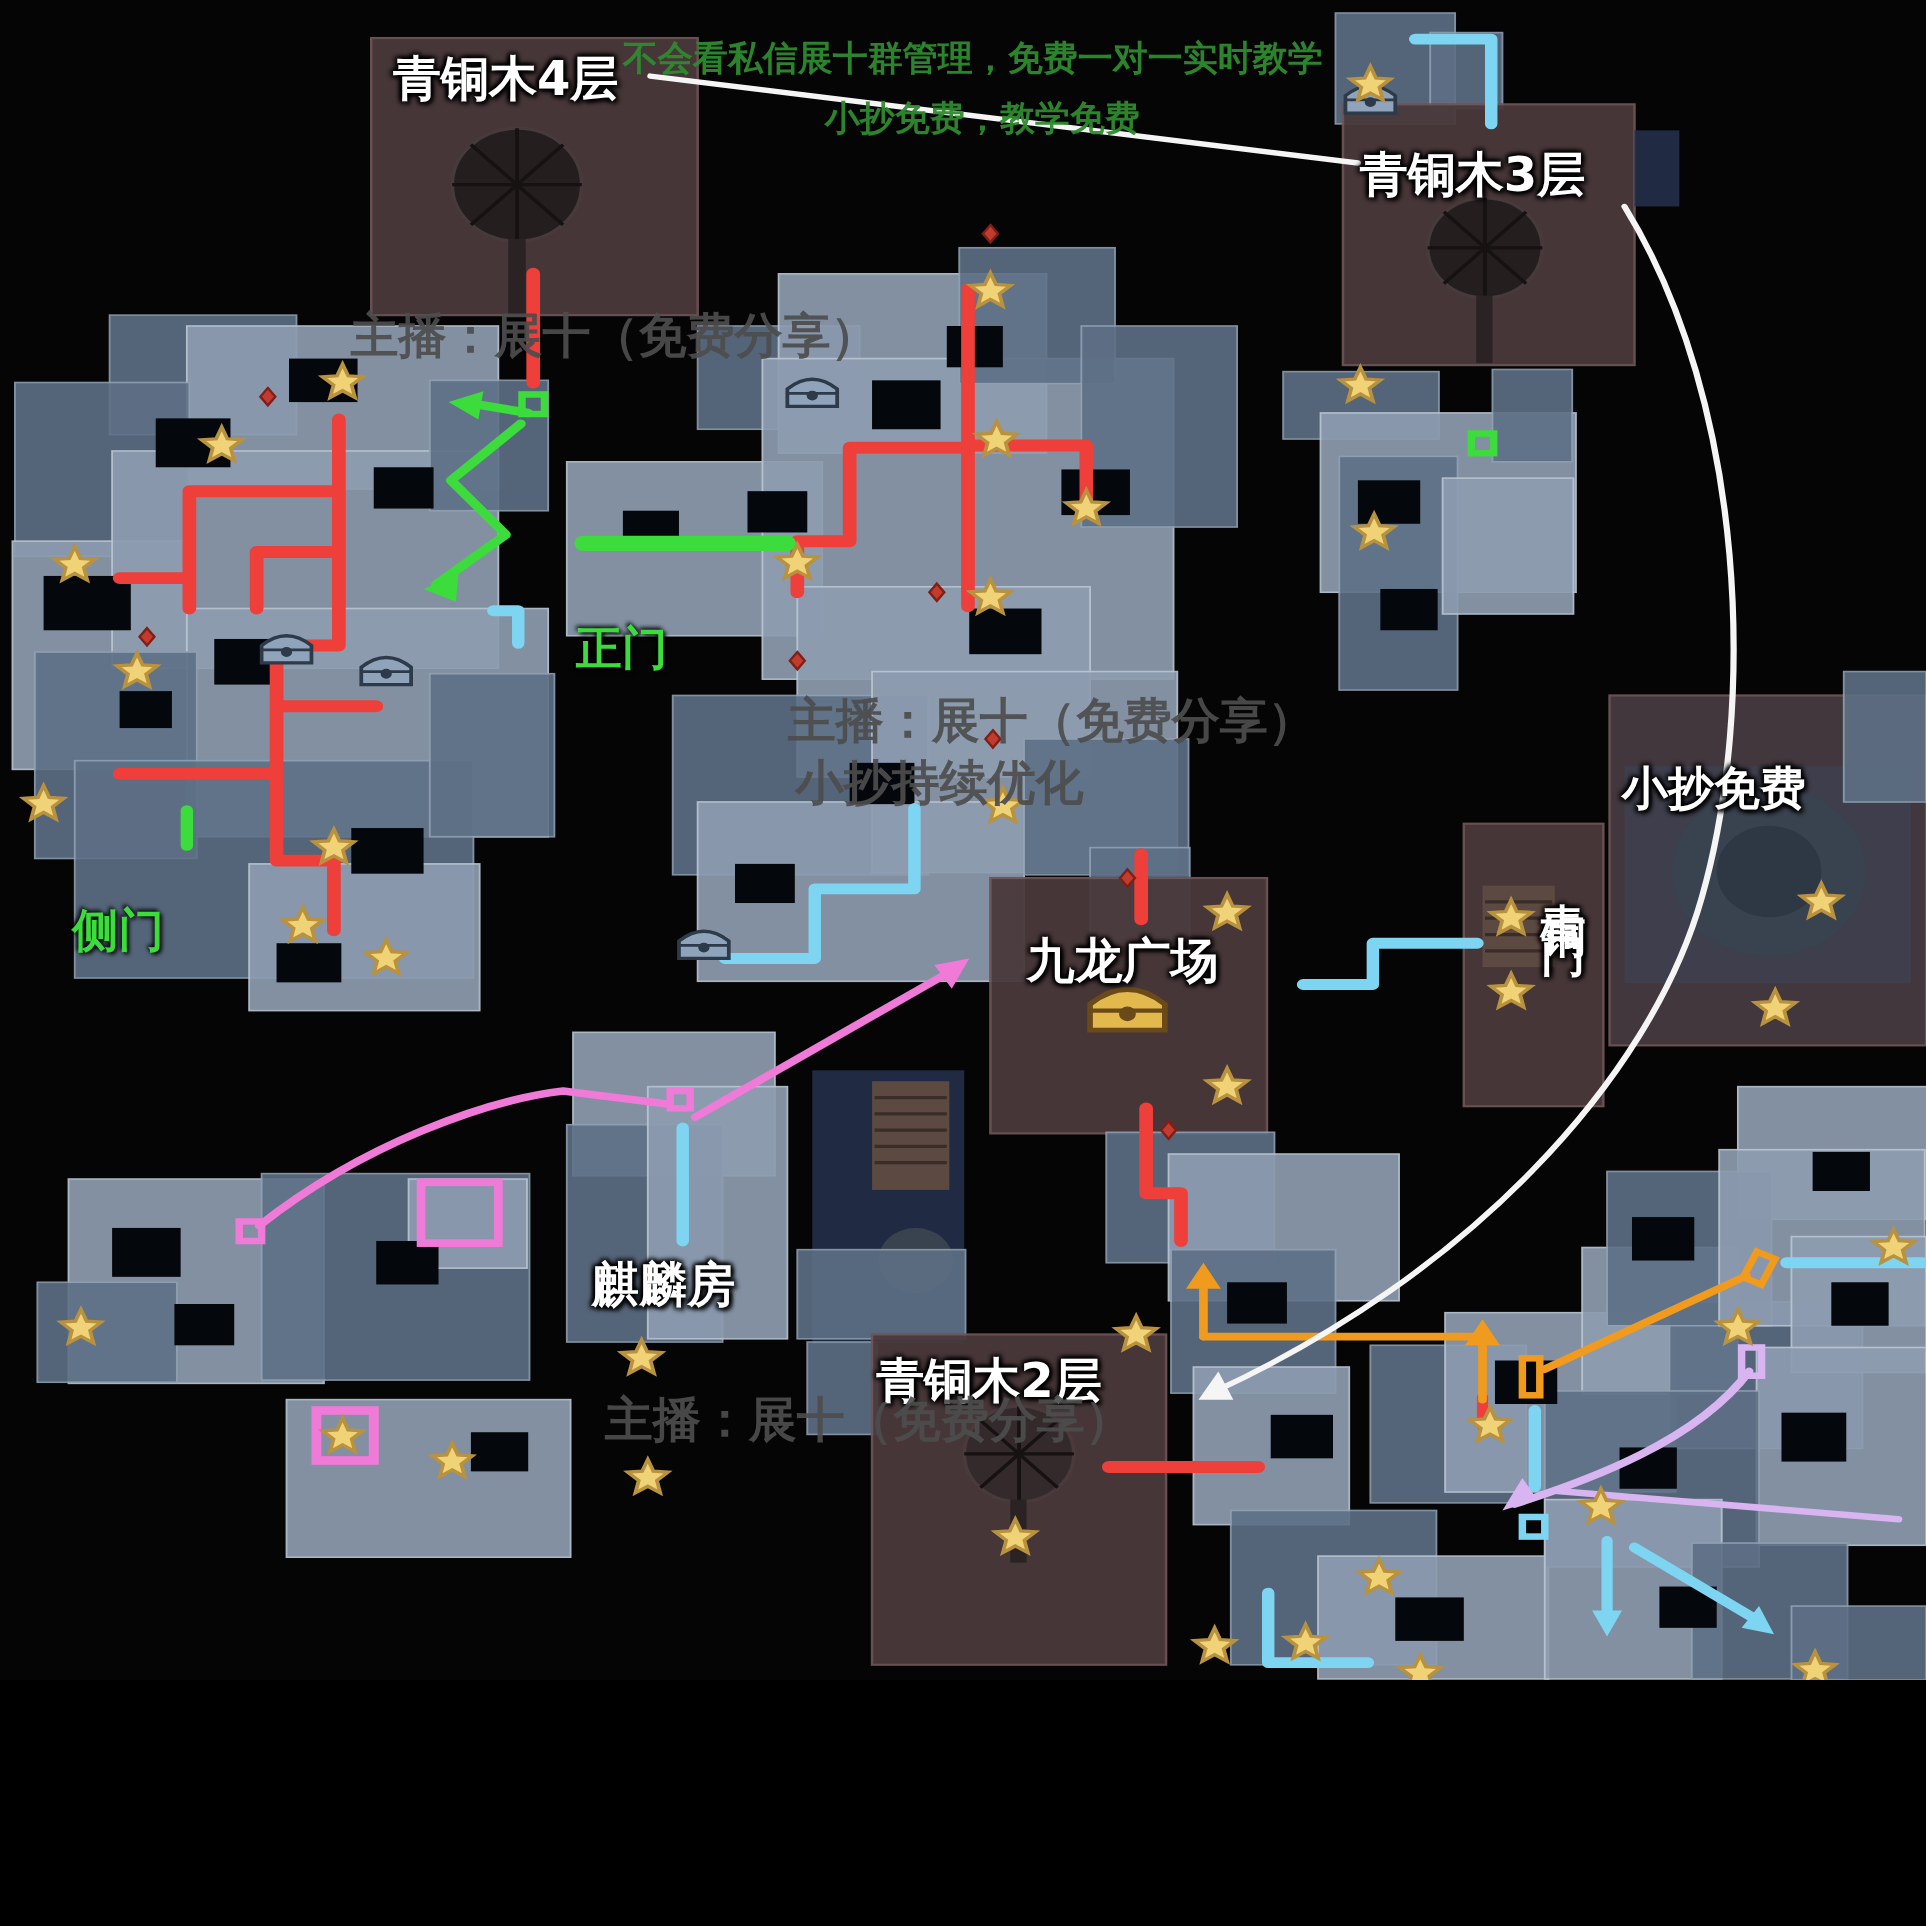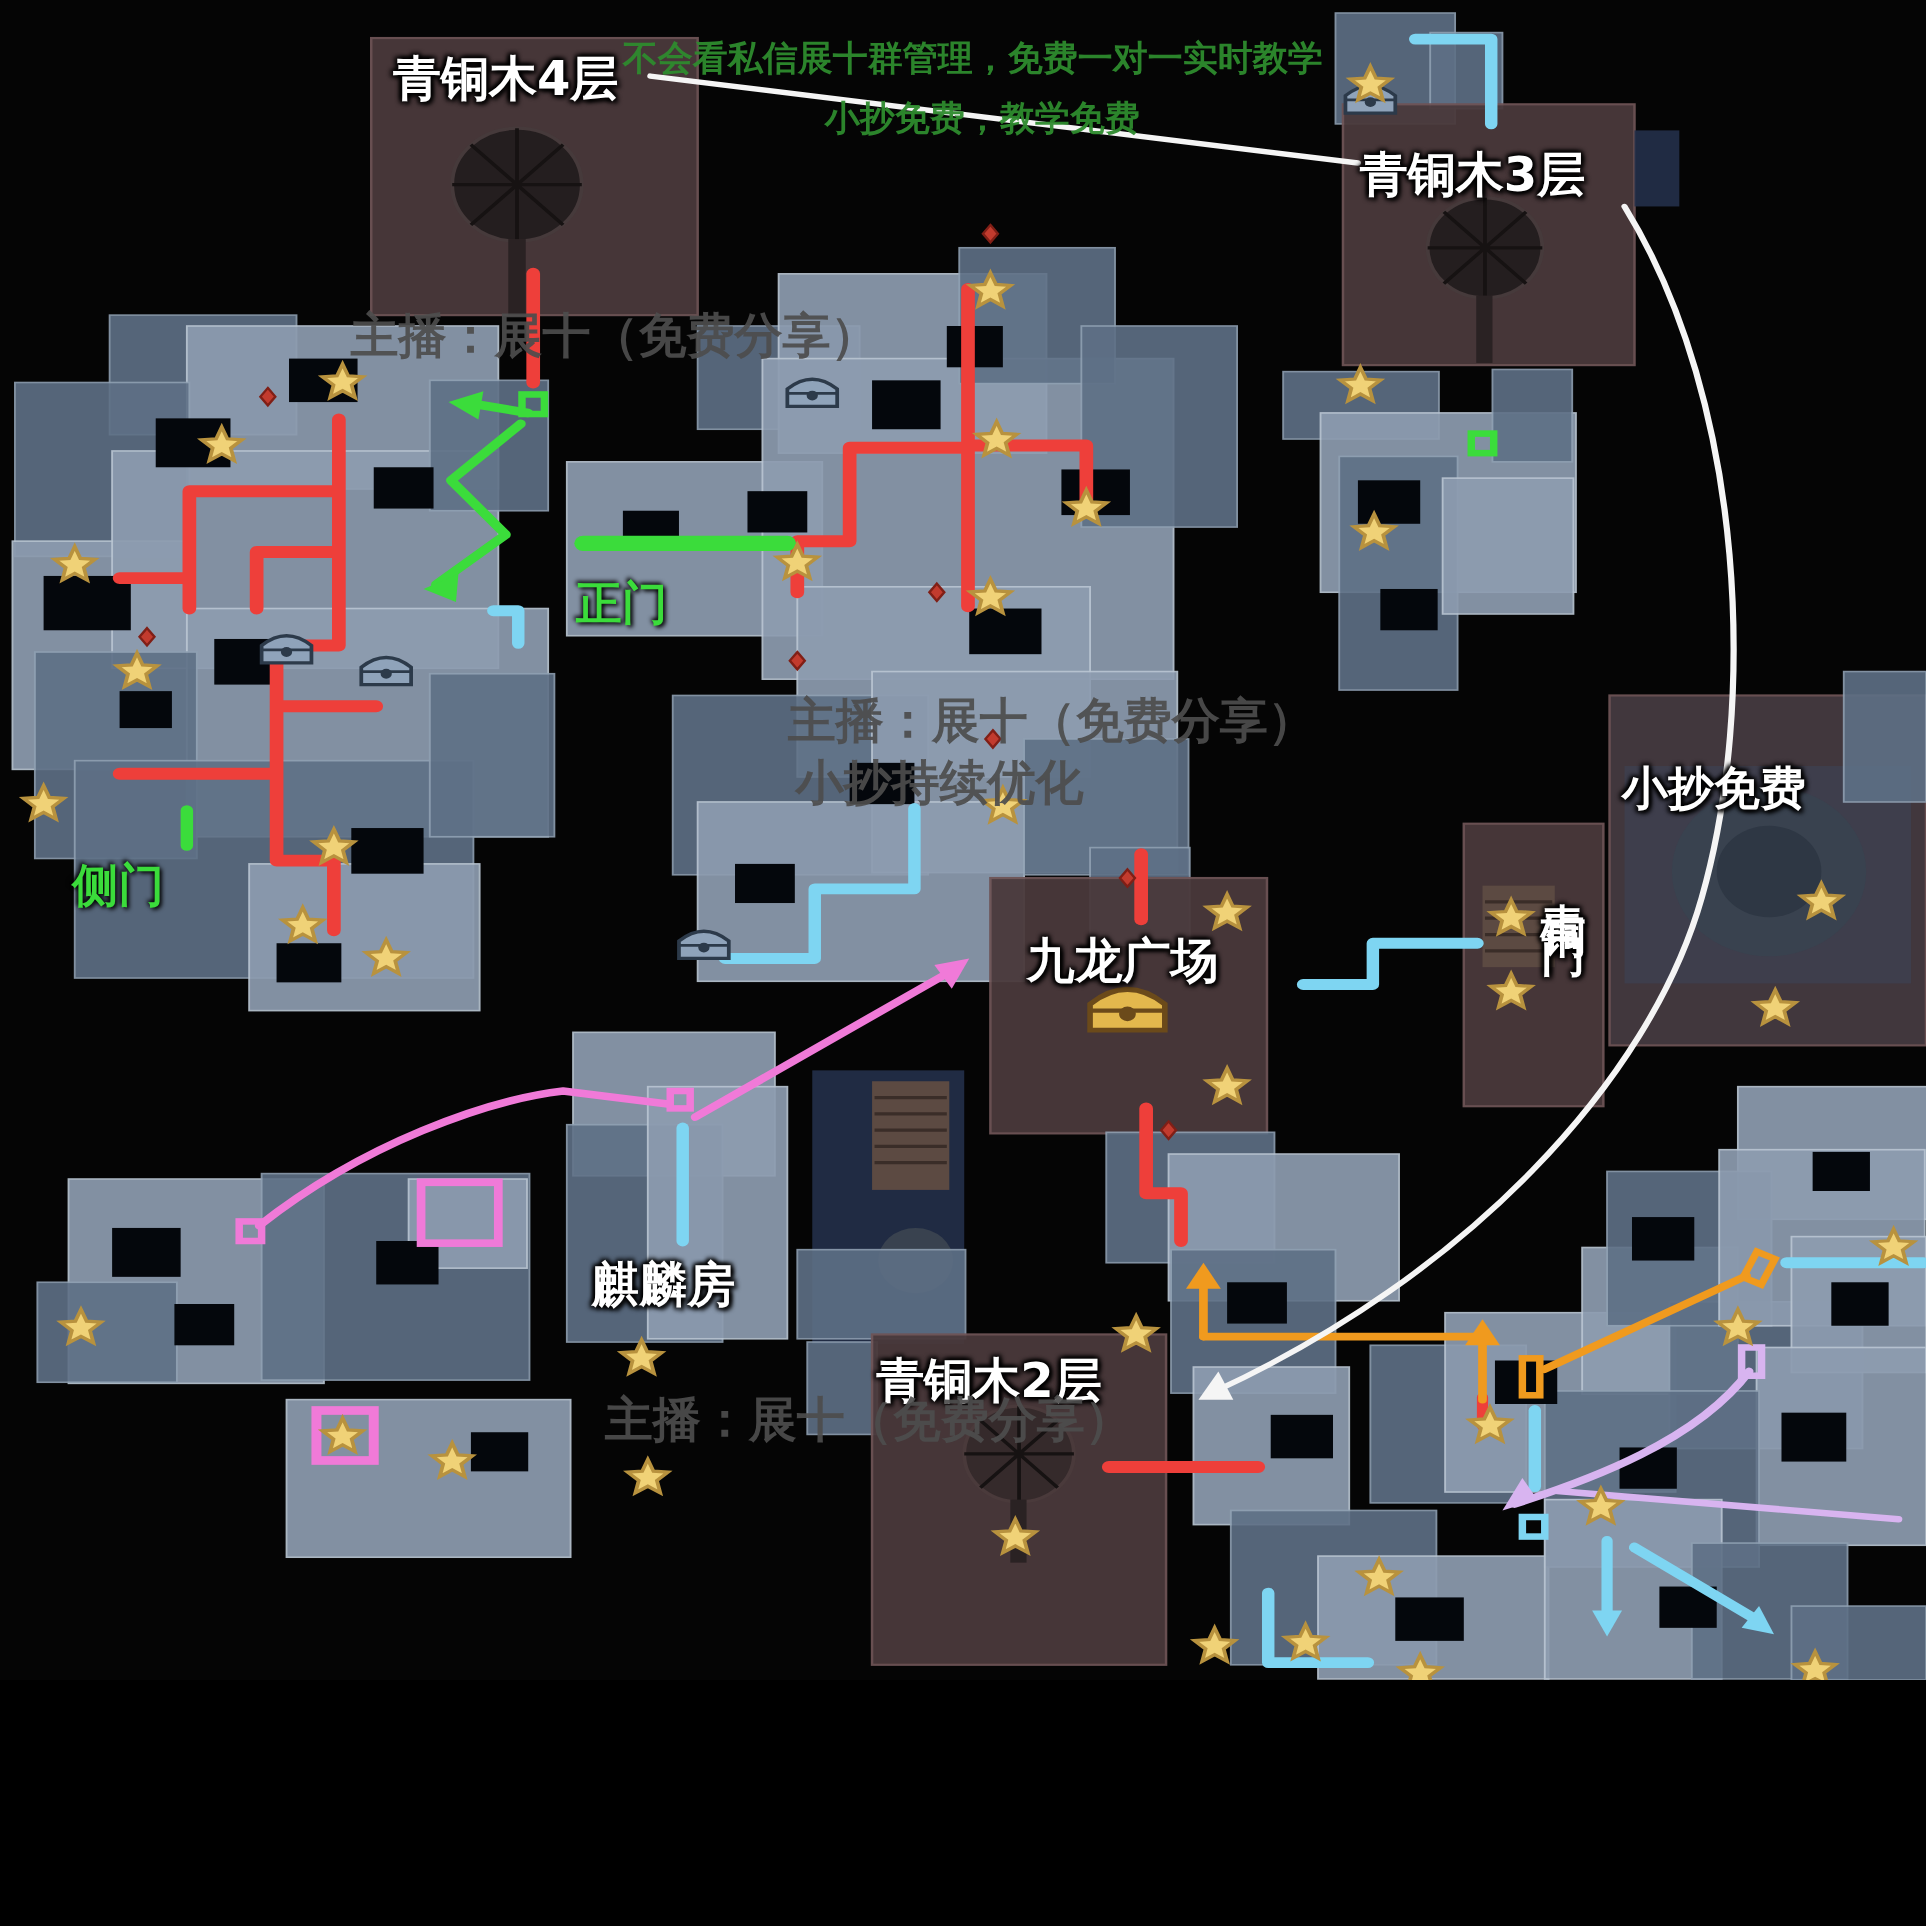--- a/index.html
+++ b/index.html
@@ -16,21 +16,21 @@
   .hole{fill:#04070c}
   .spokes{stroke:#161212;stroke-width:3;fill:none}
   .hatch{stroke:#3a2d28;stroke-width:3;fill:none}
   .route{fill:none;stroke-linecap:round;stroke-linejoin:round}
   .marker-square{fill:none}
   
   .lbl{position:absolute;white-space:nowrap;line-height:1.1;}
   .lbl-white{color:#fff;font-weight:bold;font-size:48px;
     text-shadow:2.9px 2.9px 4.6px #000,-2.3px -2.3px 4.6px #000,2.3px -2.3px 4.6px #000,-2.3px 2.3px 4.6px #000;}
   .lbl-green{color:#3bdc3b;font-weight:bold;font-size:46px;
-    text-shadow:2.3px 2.3px 4px #000,-1.7px -1.7px 4px #000;}
+    text-shadow:2.3px 2.3px 4px #000,-1.7px -1.7px 4px #000;margin-top:45px;}
   .lbl-wm-green{color:#2e8b2e;font-weight:bold;font-size:35px;opacity:.95;}
   .lbl-wm-gray{color:#4d4d4d;font-weight:bold;font-size:48px;opacity:.92;}
   .lbl-thanks{font-weight:bold;font-size:31px;}
   .thanks-red{color:#c03a30;}
   .thanks-green{color:#2e8b2e;}
   .vert{writing-mode:vertical-rl;letter-spacing:12.7px;}
   .centered{transform:translateX(-50%);}
 </style>
 </head>
 <body>

